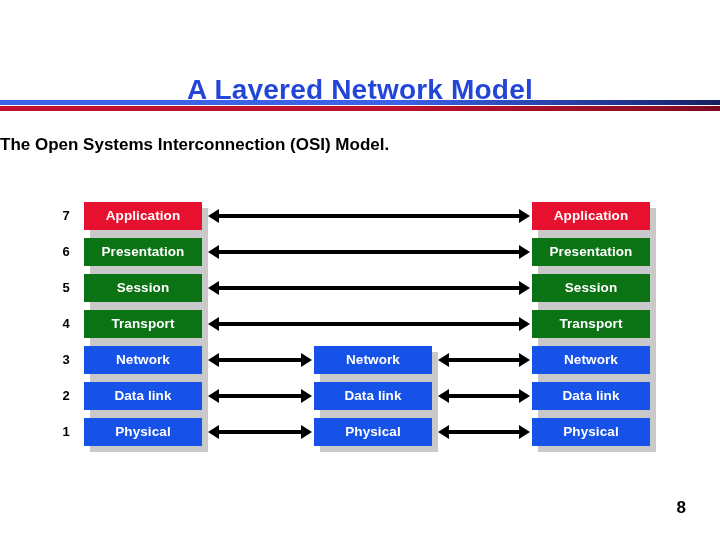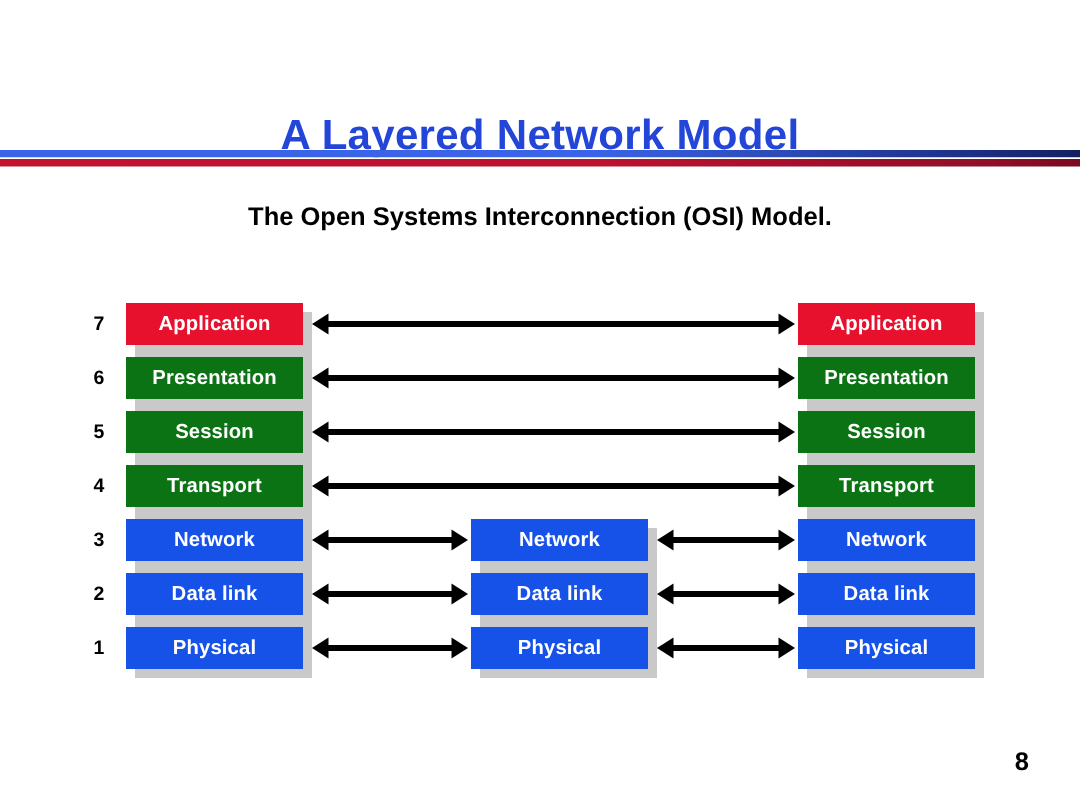--- a/index.html
+++ b/index.html
@@ -62,21 +62,20 @@
     height: 5px;
     background: linear-gradient(to right, #c21230 0%, #bb1230 55%, #8e0f26 92%, #79091f 100%);
   }
 
   
   .slide-subtitle {
     position: absolute;
     left: 0;
     top: 135px;
     width: 720px;
-    text-align: center;
     font-size: 17px;
     font-weight: bold;
     color: #000000;
     white-space: nowrap;
   }
 
   
   .diagram {
     position: absolute;
     left: 0;

